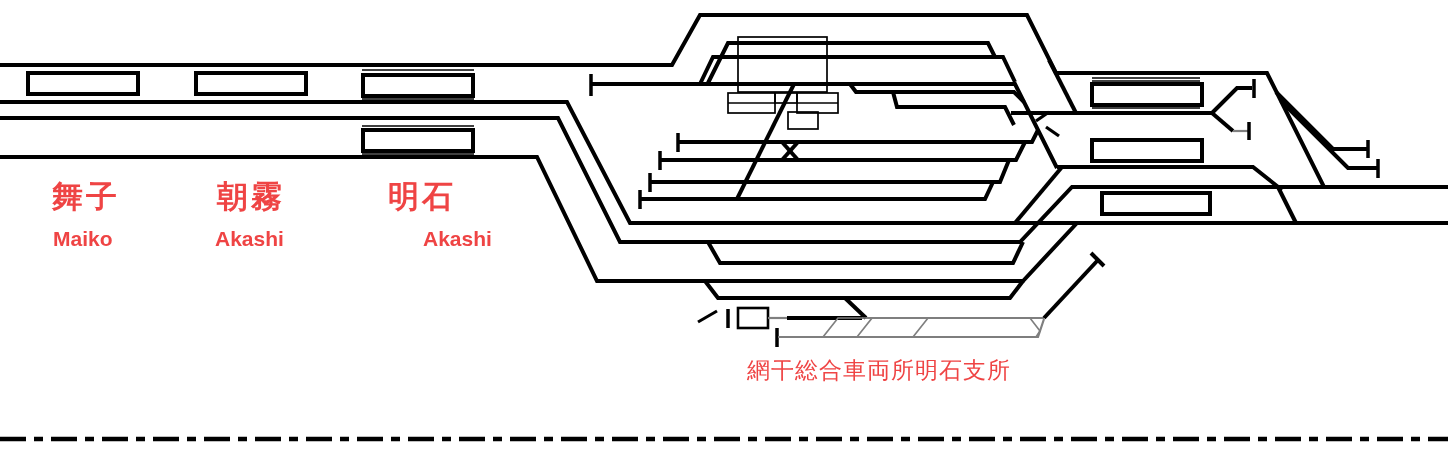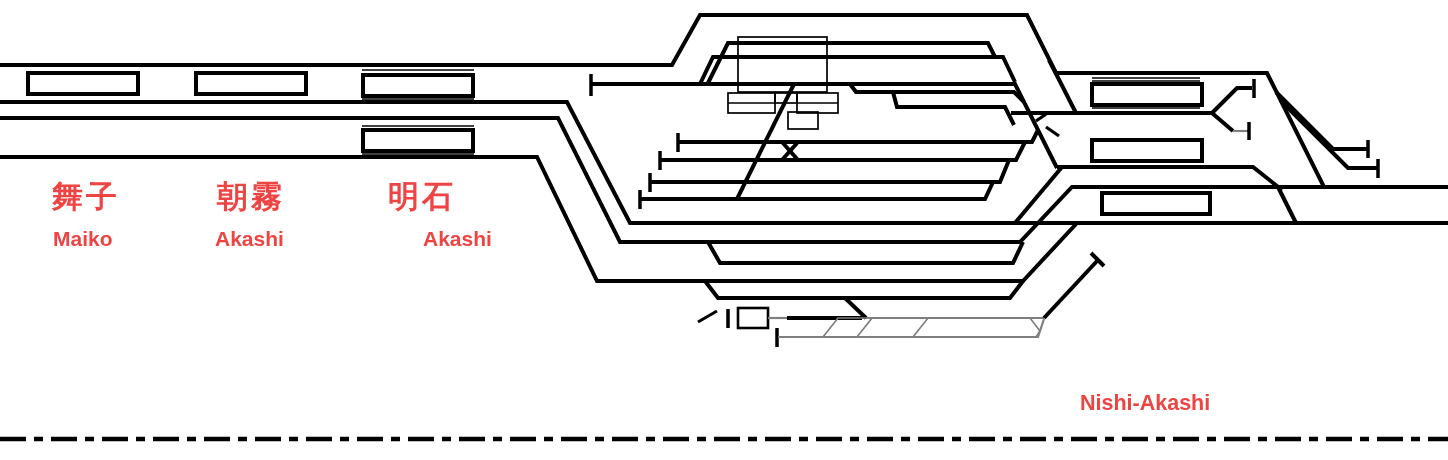--- a/index.html
+++ b/index.html
@@ -121,16 +121,16 @@
 
   <div class="lbl st-ja" style="left:52px;top:181px;">舞子</div>
   <div class="lbl st-en" style="left:53px;top:228px;">Maiko</div>
 
   <div class="lbl st-ja" style="left:217px;top:181px;">朝霧</div>
   <div class="lbl st-en" style="left:215px;top:228px;">Akashi</div>
 
   <div class="lbl st-ja" style="left:388px;top:181px;">明石</div>
   <div class="lbl st-en" style="left:387px;top:228px;margin-left:36px;">Akashi</div>
 
+  <div class="lbl depot-ja" style="left:747px;top:359px;">網干総合車両所明石支所</div>
 
-  <div class="lbl st-en" style="left:1080px;top:393px;font-size:21.5px;">Nishi-Akashi</div>
 
 </div>
 
 </body></html>

